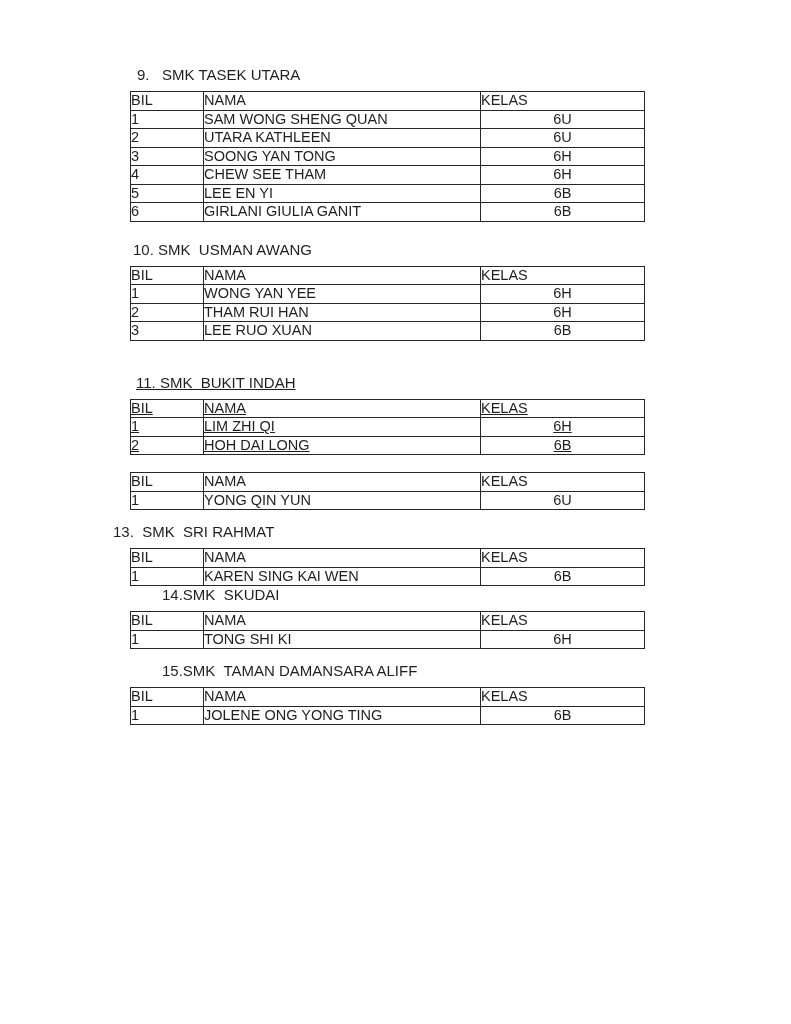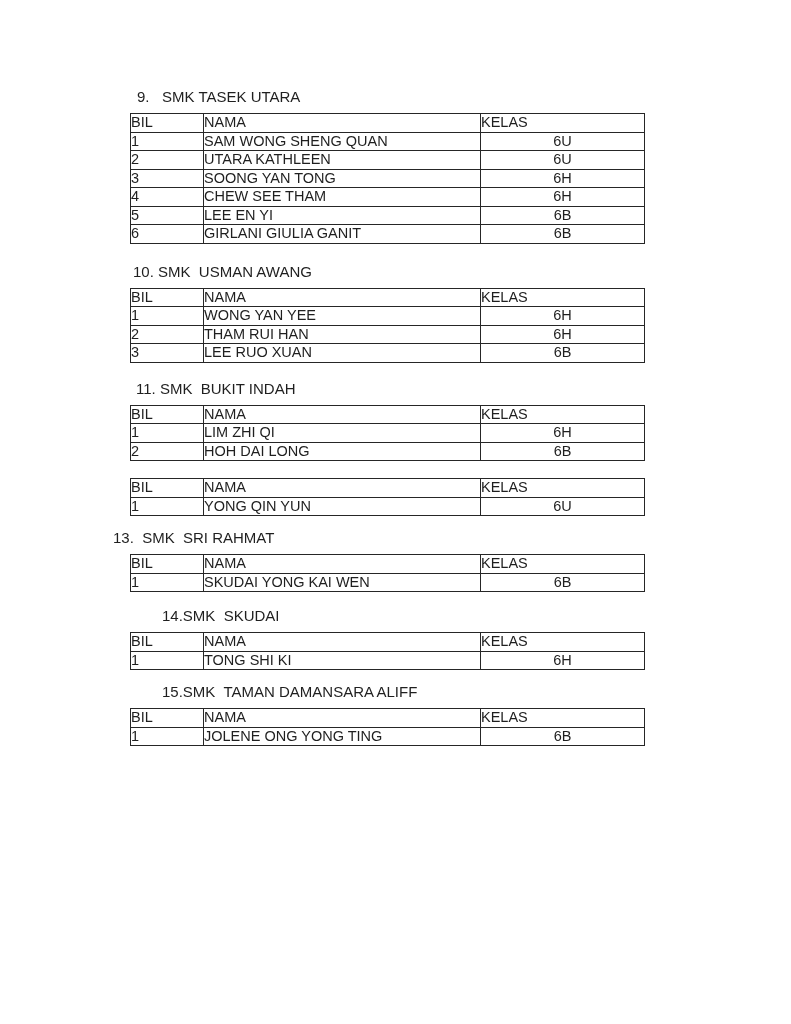--- a/index.html
+++ b/index.html
@@ -6,32 +6,32 @@
     margin: 0;
     padding: 0;
     background: #ffffff;
   }
   .page {
     position: relative;
     width: 791px;
     height: 756px;
     background: #ffffff;
     box-sizing: border-box;
-    padding-top: 88px;
+    padding-top: 66px;
     font-family: "Liberation Sans", "DejaVu Sans", sans-serif;
     color: #1f1f1f;
     overflow: hidden;
   }
   .section { display: block; }
   .section:nth-of-type(1) { margin-top: 0; }
   .section:nth-of-type(2) { margin-top: 19px; }
-  .section:nth-of-type(3) { margin-top: 17px; }
+  .section:nth-of-type(3) { margin-top: 33px; text-decoration: underline; }
   .section:nth-of-type(4) { margin-top: 17px; }
   .section:nth-of-type(5) { margin-top: 13px; }
-  .section:nth-of-type(6) { margin-top: 15px; }
+  .section:nth-of-type(6) { }
   .section:nth-of-type(7) { margin-top: 13px; }
 
   .heading {
     font-size: 15px;
     line-height: 18px;
     margin-bottom: 7px;
     white-space: pre;   
     color: #1f1f1f;
   }
   .section:nth-of-type(1) .heading { margin-left: 137px; }
@@ -223,21 +223,21 @@
       <thead>
         <tr>
           <th>BIL</th>
           <th>NAMA</th>
           <th>KELAS</th>
         </tr>
       </thead>
       <tbody>
             <tr>
               <td class="bil-cell">1</td>
-              <td class="name-cell">SKUDAI YONG KAI WEN</td>
+              <td class="name-cell">KAREN SING KAI WEN</td>
               <td class="class-cell">6B</td>
             </tr>
           </tbody>
     </table>
   </section>
 
   <section class="section">
     <div class="heading">14.SMK  SKUDAI</div>
     <table class="roster">
       <colgroup>

